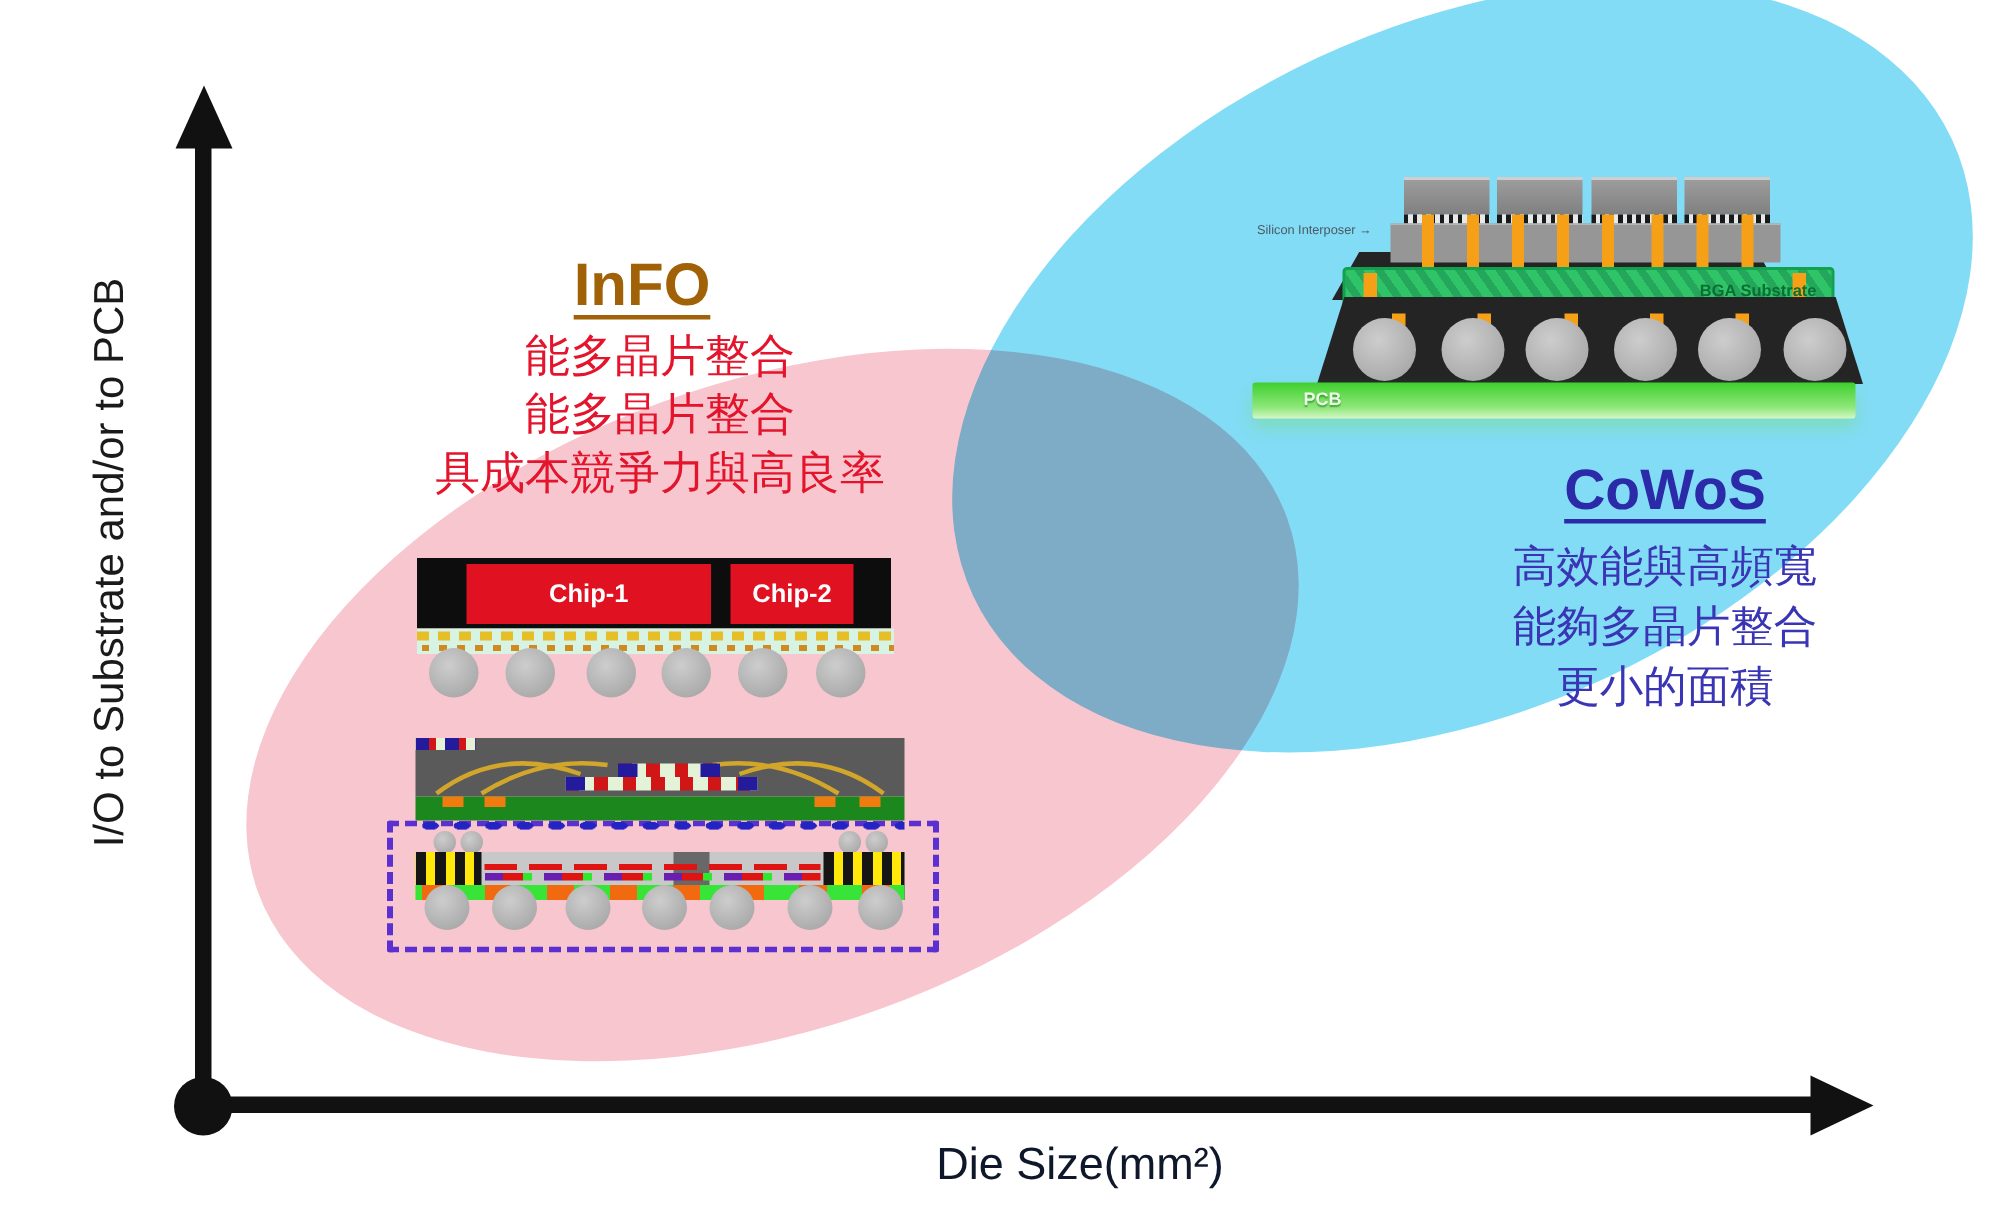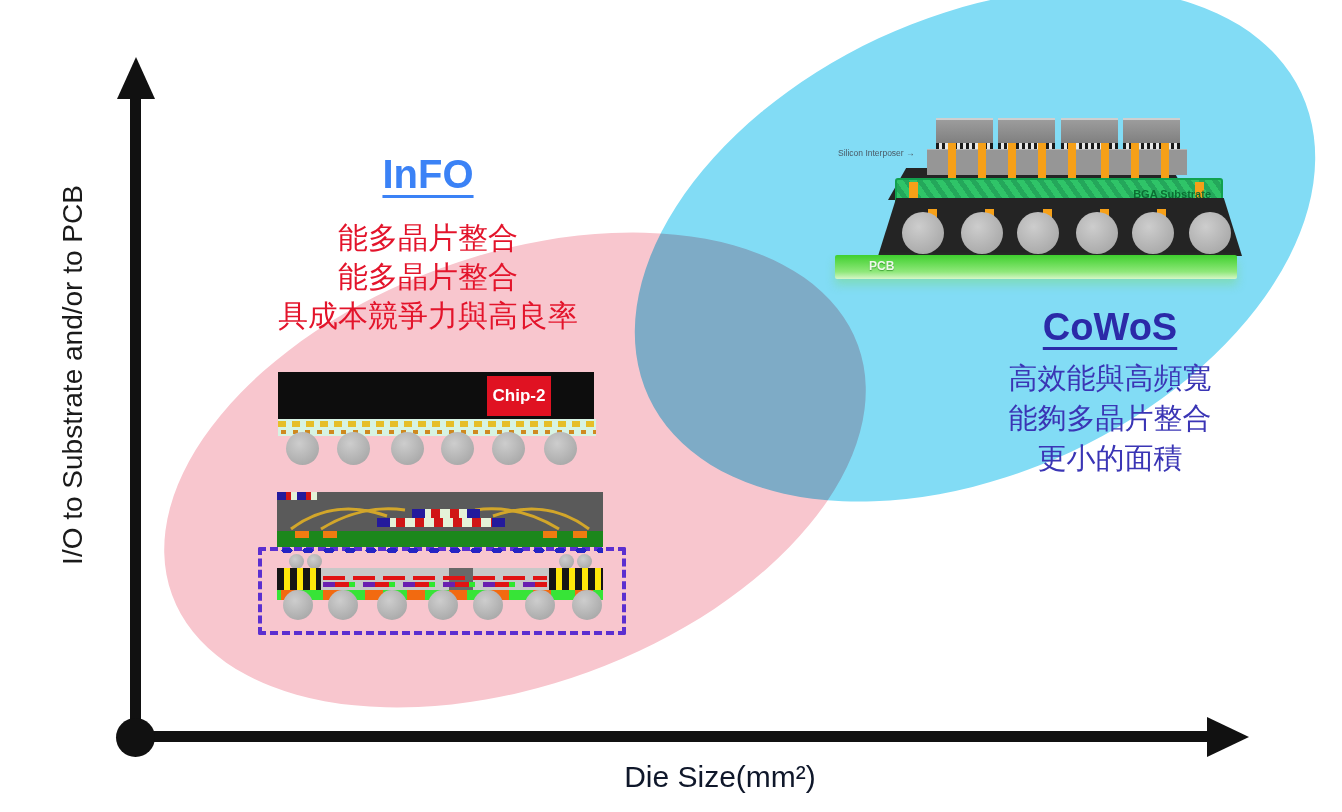--- a/index.html
+++ b/index.html
@@ -26,33 +26,33 @@
   .y-label{position:absolute;left:-183px;top:355px;width:520px;height:40px;text-align:center;
     transform:rotate(-90deg);font-size:28px;color:#1a1a1a;}
   .x-label{position:absolute;left:570px;top:760px;width:300px;text-align:center;font-size:30px;color:#0f172a;}
 
   
   .region-title{position:absolute;text-align:center;font-weight:bold;
     text-decoration:underline;text-decoration-thickness:3px;text-underline-offset:7px;}
   .info-title{left:328px;top:152px;width:200px;font-size:40px;}
   .cowos-title{left:1010px;top:306px;width:200px;font-size:38px;}
   .region-lines{position:absolute;text-align:center;}
-  .info-lines{left:256px;top:218px;width:344px;font-size:30px;line-height:39px;}
+  .info-lines{left:268px;top:218px;width:344px;font-size:30px;line-height:39px;}
   .cowos-lines{left:955px;top:358px;width:310px;font-size:29px;line-height:40px;}
 
   
   .ball{position:absolute;border-radius:50%;background:radial-gradient(circle at 40% 35%,#cdcdcd,#9f9f9f);}
 
   
   .pkg1{left:278px;top:372px;width:322px;height:102px;}
   .p1-bar{position:absolute;left:0;top:0;width:316px;height:47px;background:#0d0d0d;}
   .p1-chip{position:absolute;top:4px;height:40px;background:#e01222;color:#fff;
     font-weight:bold;font-size:17px;text-align:center;line-height:40px;}
   .p1-chip1{left:33px;width:163px;}
-  .p1-chip2{left:209px;width:64px;}
+  .p1-chip2{left:209px;width:82px;}
   .p1-rdl{position:absolute;left:0;top:47px;width:318px;height:17px;
     background:
       repeating-linear-gradient(90deg,#e6be28 0 8px,rgba(0,0,0,0) 8px 14px) 0 2px/100% 6px no-repeat,
       repeating-linear-gradient(90deg,#cf8a20 0 5px,rgba(0,0,0,0) 5px 12px) 3px 11px/100% 4px no-repeat,
       #d7f3e3;}
   .p1-ball{width:33px;height:33px;top:60px;}
 
   
   .pkg2{left:245px;top:490px;width:400px;height:150px;}
   .p2-dash-rect{position:absolute;left:13px;top:57px;width:360px;height:80px;
@@ -117,36 +117,37 @@
   <div class="ellipse ellipse-blue" style="background-color: rgb(130, 220, 245);"></div>
 
   <div class="axis y-line"></div>
   <div class="y-arrow"></div>
   <div class="axis x-line"></div>
   <div class="x-arrow"></div>
   <div class="origin-dot"></div>
   <div class="y-label">I/O to Substrate and/or to PCB</div>
   <div class="x-label">Die Size(mm²)</div>
 
-  <div class="region-title info-title" style="color: #3b82f6;">InFO</div>
+  <div class="region-title info-title" style="color: #a16207; margin-top: 16px;">InFO</div>
   <div class="region-lines info-lines" style="color: rgb(227, 20, 43);">
     <div>能多晶片整合</div>
     <div>能多晶片整合</div>
     <div>具成本競爭力與高良率</div>
   </div>
 
   <div class="region-title cowos-title" style="color: rgb(43, 42, 168);">CoWoS</div>
   <div class="region-lines cowos-lines" style="color: rgb(58, 53, 181);">
     <div>高效能與高頻寬</div>
     <div>能夠多晶片整合</div>
     <div>更小的面積</div>
   </div>
 
   <div class="abs pkg1">
     <div class="p1-bar"></div>
+    <div class="p1-chip p1-chip1">Chip-1</div>
     <div class="p1-chip p1-chip2">Chip-2</div>
     <div class="p1-rdl"></div>
     <div class="ball p1-ball" style="left:8px"></div>
     <div class="ball p1-ball" style="left:59px"></div>
     <div class="ball p1-ball" style="left:113px"></div>
     <div class="ball p1-ball" style="left:163px"></div>
     <div class="ball p1-ball" style="left:214px"></div>
     <div class="ball p1-ball" style="left:266px"></div>
   </div>
 

